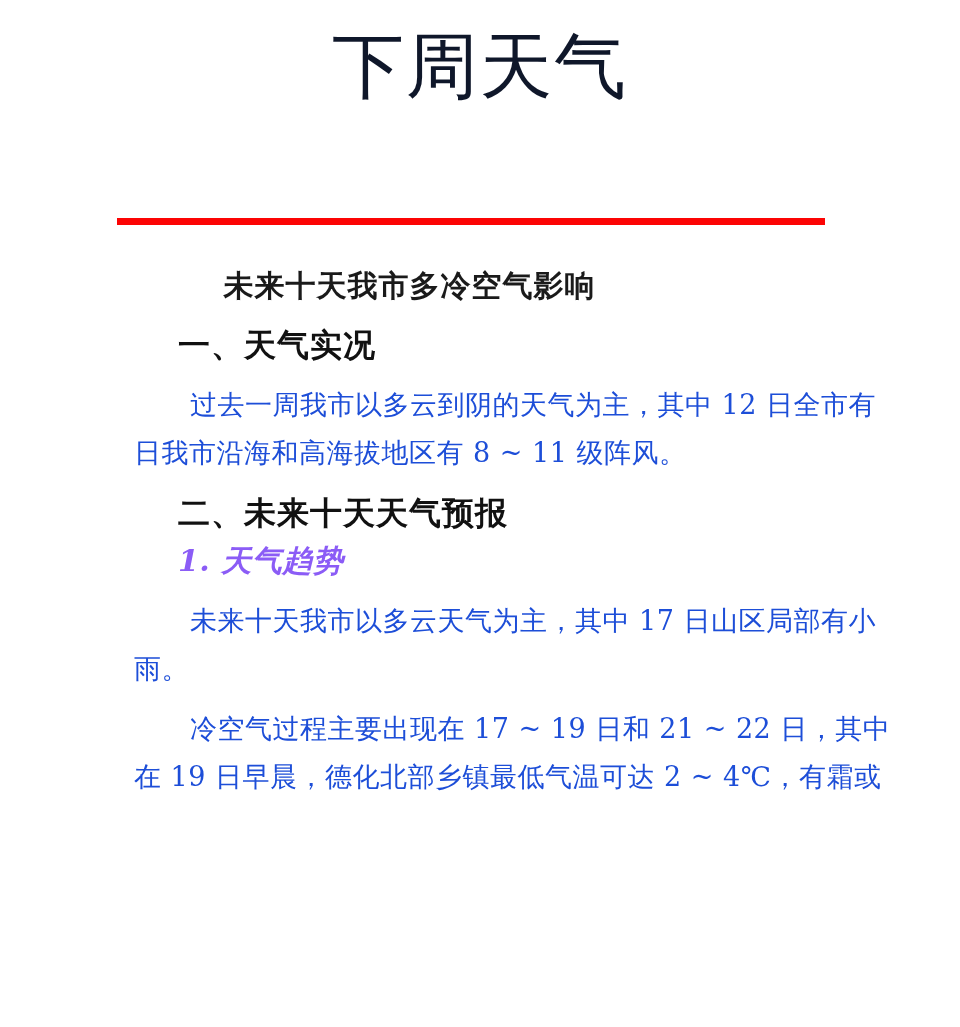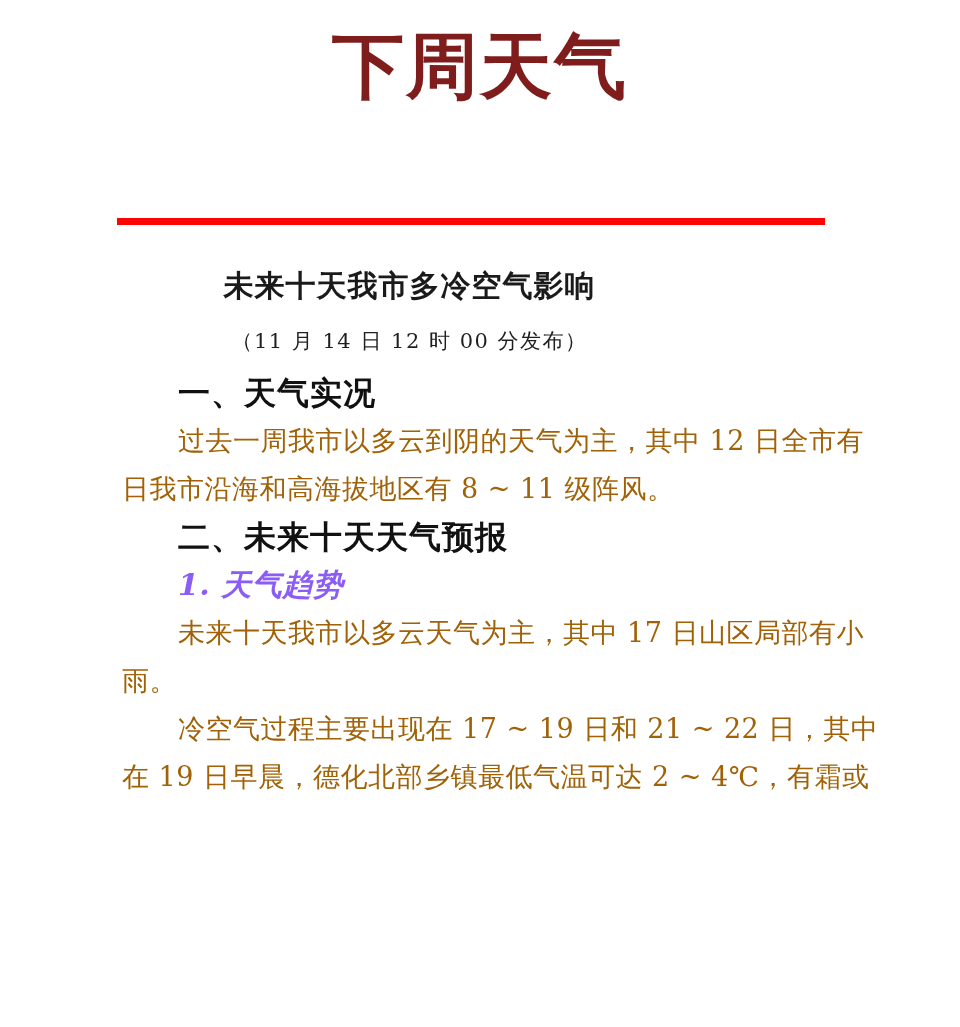--- a/index.html
+++ b/index.html
@@ -21,23 +21,23 @@
     position: absolute;
     top: 0;
     left: 0;
     width: 960px;
     height: 200px;
     display: flex;
     align-items: center;
     justify-content: center;
   }
   .masthead-title {
-    color: #7f1d1d;
+    color: #0f172a;
     font-family: "DejaVu Serif", "Liberation Serif", serif;
-    font-weight: 700;
+    font-weight: 400;
     font-size: 72px;
     line-height: 1;
     letter-spacing: 2px;
     white-space: nowrap;
     transform: translateY(-34px);
   }
 
   
   .rule {
     position: absolute;
@@ -106,24 +106,24 @@
     text-indent: 56px;
     margin: 0;
     white-space: nowrap;
     font-style: italic;
   }
 
   .para {
     font-family: "DejaVu Serif", "Liberation Serif", serif;
     font-weight: 400;
     font-size: 27px;
-    color: #a16207;
+    color: #1d4ed8;
     line-height: 48px;
     letter-spacing: 0.5px;
-    margin: 0;
+    margin: 12px;
     text-align: justify;
     text-justify: inter-ideograph;
     word-break: break-all;
   }
   .para-line {
     display: block;
     white-space: nowrap;
   }
   .indent2 {
     padding-left: 56px;
@@ -139,21 +139,20 @@
   <div class="masthead">
     <div class="masthead-title">下周天气</div>
   </div>
 
   <div class="rule"></div>
 
   <div class="doc">
 
     <h1 class="doc-title">未来十天我市多冷空气影响</h1>
 
-    <p class="doc-issued">（11 月 14 日 12 时 00 分发布）</p>
 
     <div class="spacer-sm"></div>
 
     <div class="content">
 
       <div>
         <h2 class="section-head">一、天气实况</h2>
 
         <p class="para">
           <span class="para-line indent2">过去一周我市以多云到阴的天气为主，其中 12 日全市有</span>

